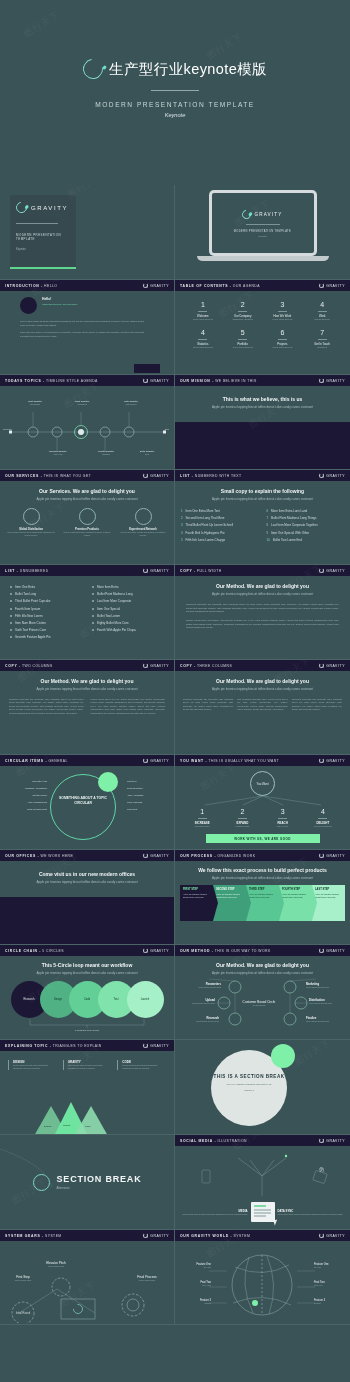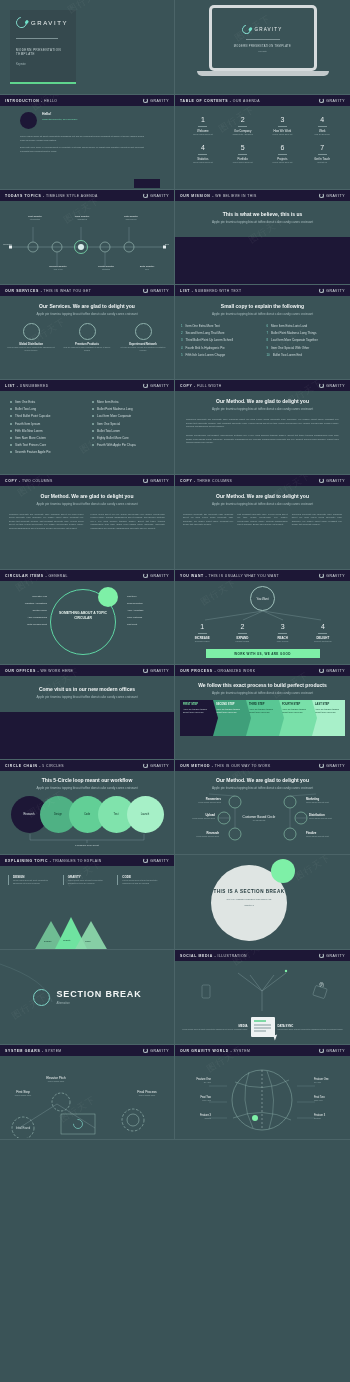--- a/index.html
+++ b/index.html
@@ -72,20 +72,33 @@
 
   .tri { width: 0; height: 0; border-left: 17px solid transparent; border-right: 17px solid transparent; }
   .wm { position: absolute; color: rgba(255,255,255,.055); font-size: 9px; transform: rotate(-32deg); pointer-events: none; letter-spacing: 1px; white-space: nowrap; }
   .sectbr { display: flex; align-items: center; justify-content: center; gap: 7px; height: 100%; }
 </style>
 </head>
 <body>
 
 <div class="page">
 
+  <div class="hero">
+    <div class="wm" style="left:22px;top:18px;">图行天下</div>
+    <div class="wm" style="left:205px;top:40px;">图行天下</div>
+    <div class="hero-inner">
+      <div class="hero-title-row">
+        <span class="hero-ring"></span>
+        <span class="hero-title">生产型行业keynote模版</span>
+      </div>
+      <div class="hero-rule"></div>
+      <div class="hero-sub">MODERN PRESENTATION TEMPLATE</div>
+      <div class="hero-sub2">Keynote</div>
+    </div>
+  </div>
 
   <div class="grid">
 
     <div class="slide">
       <div class="body" style="height:95px;padding:10px;">
         <div class="card">
           <div style="display:flex;align-items:center;gap:4px;">
             <span class="hero-ring" style="width:11px;height:11px;border-width:1px;"></span>
             <span style="color:#eef3f3;font-size:6px;letter-spacing:1.6px;">GRAVITY</span>
           </div>

